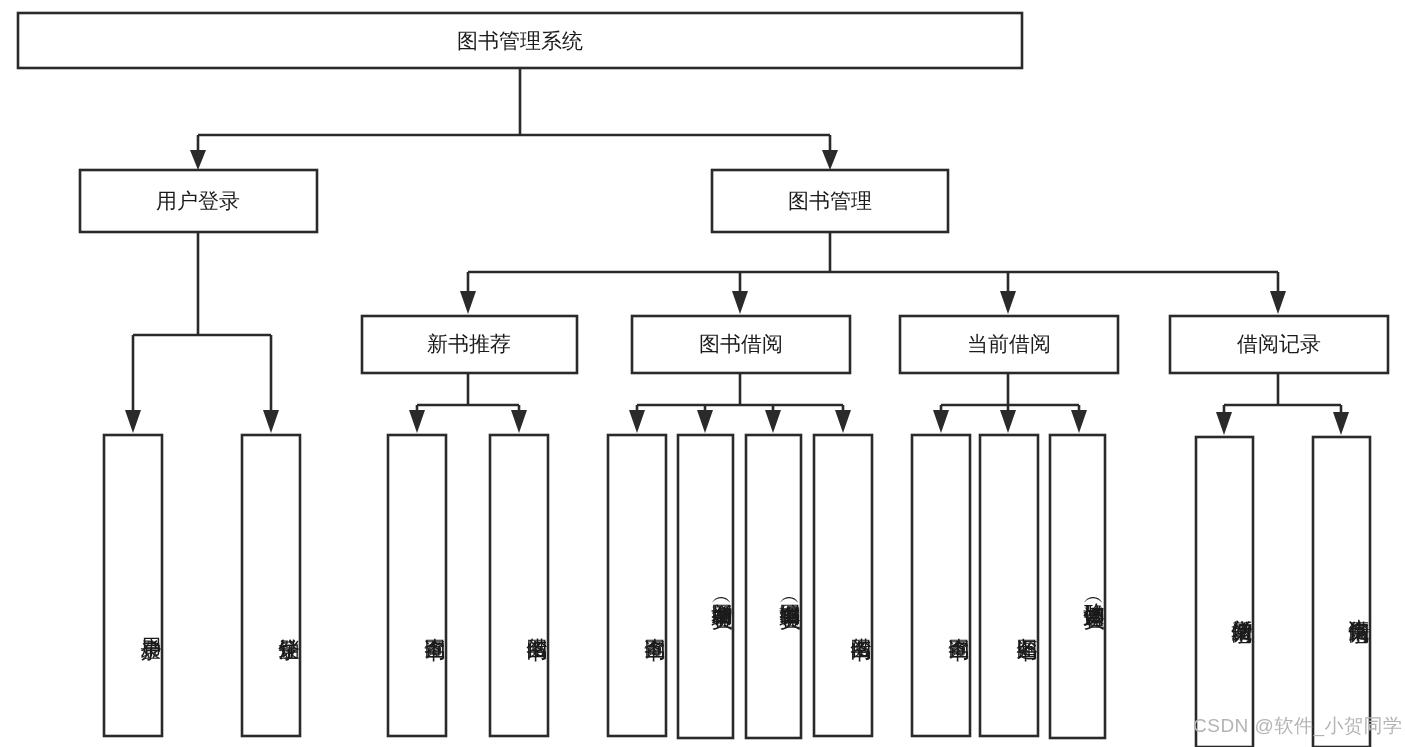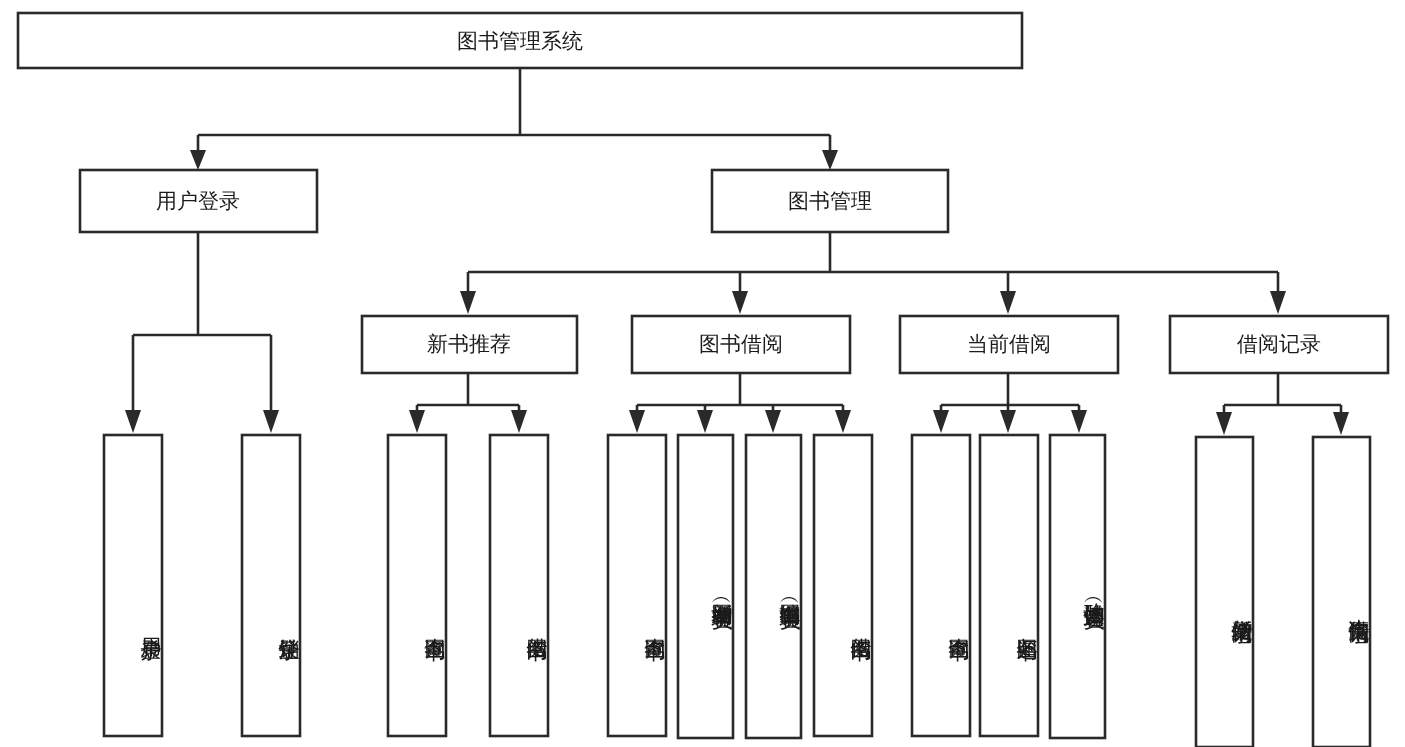--- a/index.html
+++ b/index.html
@@ -199,14 +199,15 @@
   <div class="vlabel" style="left:746px; top:444px; width:55px; height:292px;">编辑图书（管理员）</div>
   <div class="vlabel" style="left:814px; top:510px; width:58px; height:226px;">借阅图书</div>
 
   <div class="vlabel" style="left:912px; top:510px; width:58px; height:226px;">查询图书</div>
   <div class="vlabel" style="left:980px; top:510px; width:58px; height:226px;">归还图书</div>
   <div class="vlabel" style="left:1050px; top:444px; width:55px; height:292px;">确认归还（管理员）</div>
 
   <div class="vlabel" style="left:1196px; top:470px; width:57px; height:270px;">新增借阅记录</div>
   <div class="vlabel" style="left:1313px; top:470px; width:57px; height:270px;">查询借阅记录</div>
 
+  <div class="watermark" style="left:1193px; top:713px;">CSDN @软件_小贺同学</div>
 
 </div>
 
 </body></html>

